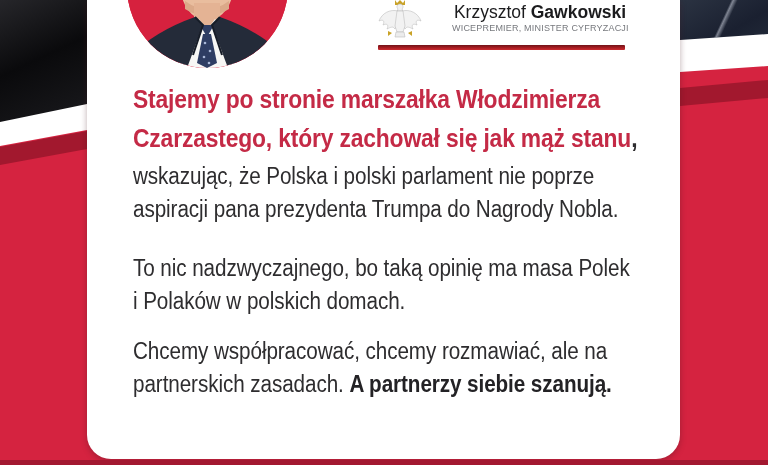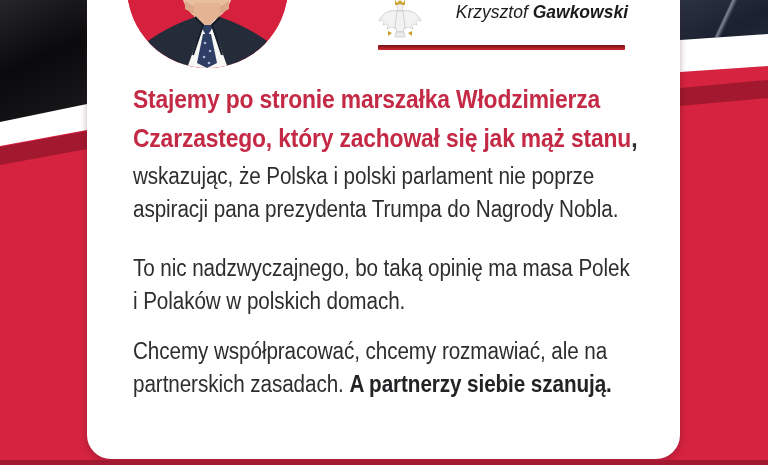--- a/index.html
+++ b/index.html
@@ -40,21 +40,21 @@
     box-shadow:0 2px 6px rgba(70,20,28,.35);z-index:3;
   }
   
   .portrait{
     position:absolute;left:40px;top:-95px;width:161px;height:163px;
     border-radius:50%;overflow:hidden;background:#d6213e;
   }
   .portrait svg{display:block;width:100%;height:100%;}
   
   .eagle{position:absolute;left:291px;top:0;width:44px;height:40px;}
-  .gov-text{position:absolute;left:365px;top:2px;width:176px;text-align:right;font-style:italic;}
+  .gov-text{position:absolute;left:365px;top:2px;width:176px;text-align:center;}
   .gov-name{font-size:17.5px;line-height:20px;color:#1b1b1d;white-space:nowrap;}
   .gov-name .bold{font-weight:700;}
   .gov-title{font-size:9px;line-height:11px;color:#77797e;letter-spacing:.2px;white-space:nowrap;margin-top:1px;}
   .gov-rule{
     position:absolute;left:291px;top:45px;width:247px;height:5px;
     background:linear-gradient(to bottom,#701318 0%,#a81d22 55%,#ca2b30 100%);
     border-radius:1px;
   }
   
   .text-block{
@@ -129,20 +129,21 @@
 
       <path d="M19,11 L25,11 L27,26 L25,32 L19,32 L17,26 Z" fill="#f2f2f2" stroke="#bdbdbd" stroke-width="0.6"></path>
       <path d="M18,32 L26,32 L27,37 L17,37 Z" fill="#ececec" stroke="#bdbdbd" stroke-width="0.6"></path>
 
       <path d="M10,31 L14,33 L10,36 Z" fill="#c9a227"></path>
       <path d="M34,31 L30,33 L34,36 Z" fill="#c9a227"></path>
     </svg>
 
     <div class="gov-text">
       <div class="gov-name"><span>Krzysztof </span><span class="bold">Gawkowski</span></div>
+      <div class="gov-title">WICEPREMIER, MINISTER CYFRYZACJI</div>
     </div>
 
     <div class="gov-rule"></div>
 
     <div class="text-block">
       <h1 class="headline">
         <span class="line">Stajemy po stronie marszałka Włodzimierza</span>
         <span class="line"><span>Czarzastego, który zachował się jak mąż stanu</span><span class="dark-comma">,</span></span>
       </h1>
       <p class="para p1">

